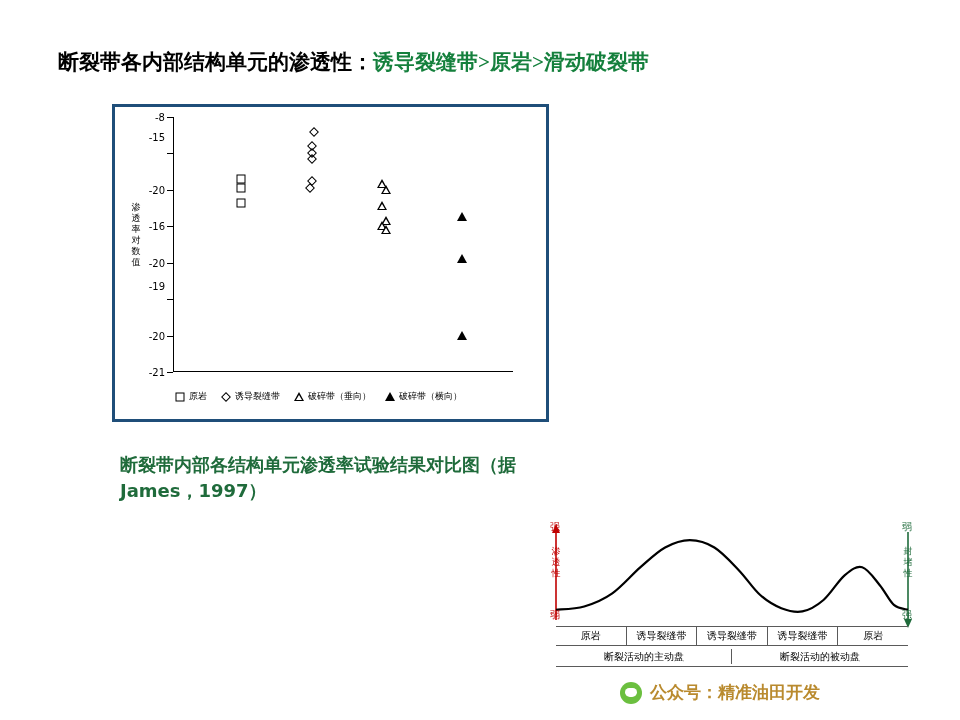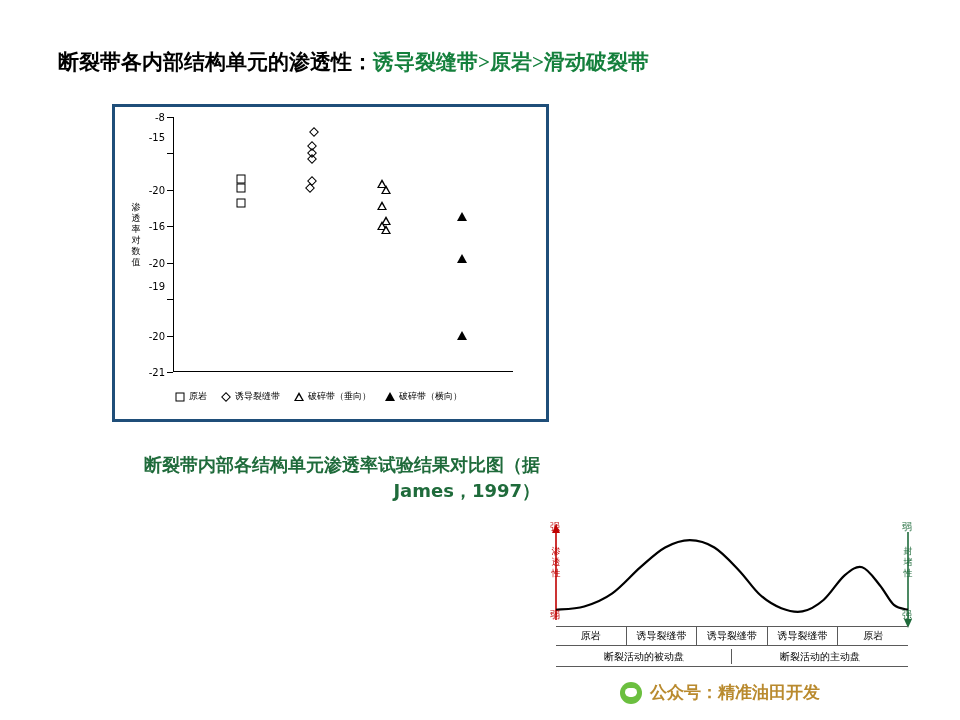--- a/index.html
+++ b/index.html
@@ -123,21 +123,20 @@
   
   #caption {
     position: absolute;
     left: 120px; top: 452px;
     width: 420px;
     color: #1f6b3b;
     font-weight: bold;
     font-size: 18px;
     line-height: 26px;
     font-family: "DejaVu Sans", sans-serif;
-    text-align: right;
   }
 
   
   #diagram {
     position: absolute;
     left: 528px; top: 520px;
     width: 408px; height: 160px;
   }
   #diagram svg { display: block; }
   .dg-label-vert {
@@ -339,21 +338,21 @@
 
   <div id="zone-row">
     <div class="zone">原岩</div>
     <div class="zone">诱导裂缝带</div>
     <div class="zone">诱导裂缝带</div>
     <div class="zone">诱导裂缝带</div>
     <div class="zone">原岩</div>
   </div>
 
   <div id="panel-row">
+    <div class="panel">断裂活动的主动盘</div>
     <div class="panel">断裂活动的被动盘</div>
-    <div class="panel">断裂活动的主动盘</div>
   </div>
 </div>
 
 <div id="watermark">
   <div id="wm-logo"></div>
   <div id="wm-text">公众号：精准油田开发</div>
 </div>
 
 </body></html>

